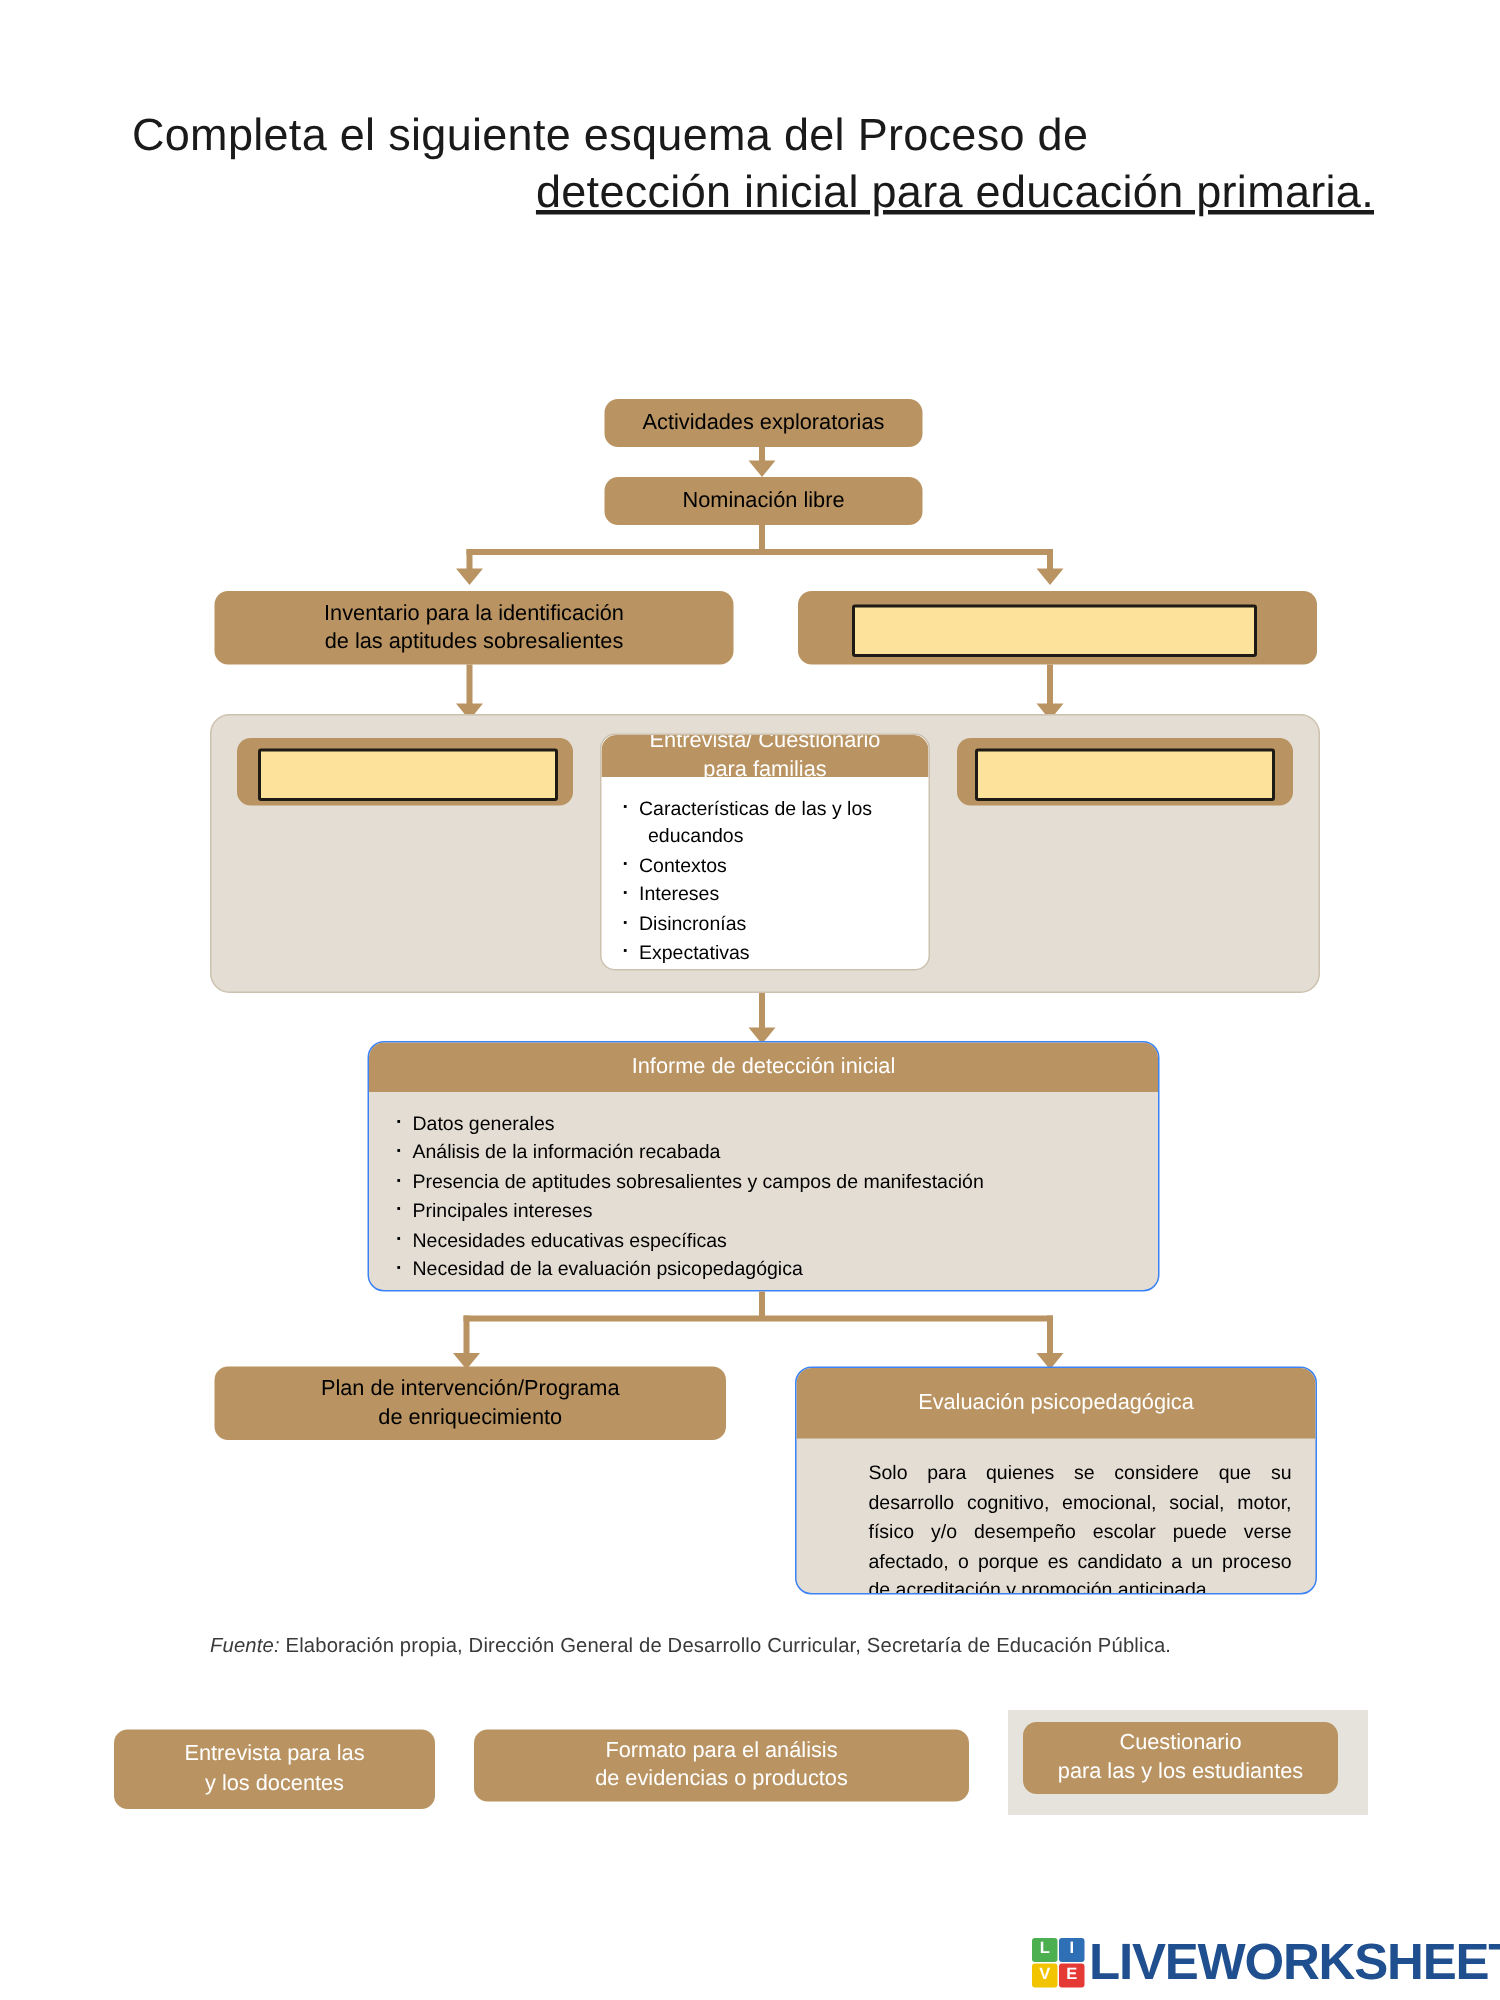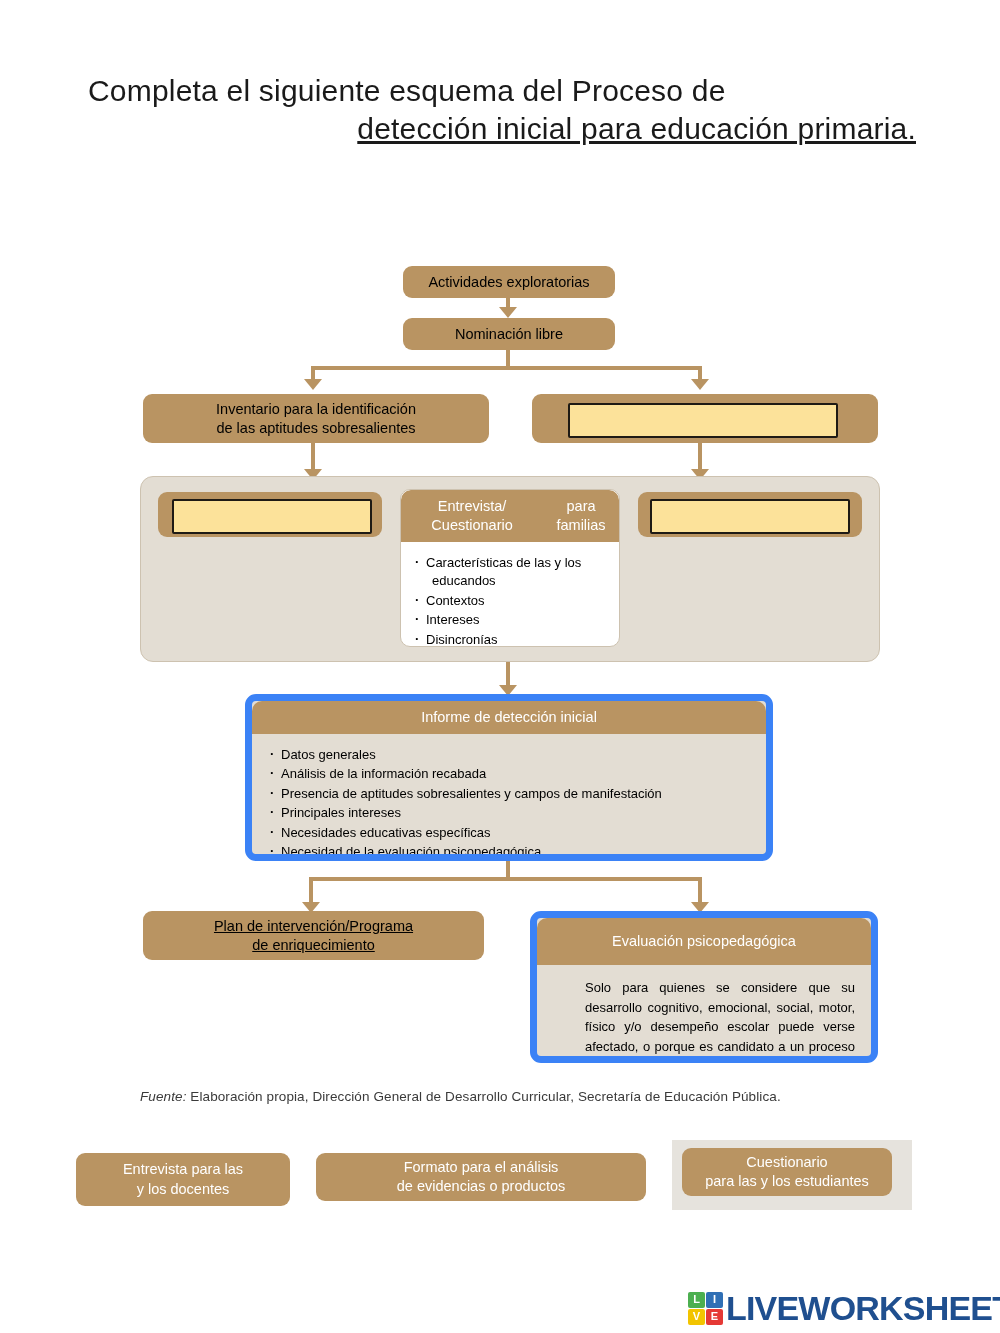--- a/index.html
+++ b/index.html
@@ -50,21 +50,21 @@
     justify-content: center;
     text-align: center;
     font-size: 14.5px;
     line-height: 1.3;
     padding: 4px 10px;
   }
 
   
   .card {
     background: #e3ddd3;
-    border: 7px solid #3b82f6;
+    border: 1px solid #3b82f6;
     border-radius: 11px;
     overflow: hidden;
   }
   .card-head {
     background: #b99462;
     color: #fff;
     font-size: 14.5px;
     line-height: 1.3;
     text-align: center;
     display: flex;
@@ -238,21 +238,21 @@
 
   <div class="pill" style="left:158px; top:492px; width:224px; height:45px; padding:0;">
     <div class="blank" style="position:absolute; left:14px; top:7px; width:196px; height:31px;"></div>
   </div>
 
   <div class="pill" style="left:638px; top:492px; width:224px; height:45px; padding:0;">
     <div class="blank" style="position:absolute; left:12px; top:7px; width:196px; height:31px;"></div>
   </div>
 
   <div class="subcard" style="left:400px; top:489px; width:220px; height:158px;">
-    <div class="card-head" style="height:52px; flex-direction:row;">
+    <div class="card-head" style="height:28px; flex-direction:column;">
       <span>Entrevista/ Cuestionario</span>
       <span>para familias</span>
     </div>
     <div class="card-body" style="padding:12px 10px 8px 14px;">
       <ul>
         <li>
           <span>Características de las y los</span>
           <span class="sub">educandos</span>
         </li>
         <li><span>Contextos</span></li>
@@ -282,21 +282,21 @@
     </div>
   </div>
 
   <div class="vline" style="left:506px; top:861px; width:4px; height:18px;"></div>
   <div class="hline" style="left:309px; top:877px; width:393px; height:4px;"></div>
   <div class="vline" style="left:309px; top:877px; width:4px; height:26px;"></div>
   <div class="arrow" style="left:302px; top:902px;"></div>
   <div class="vline" style="left:698px; top:877px; width:4px; height:26px;"></div>
   <div class="arrow" style="left:691px; top:902px;"></div>
 
-  <div class="pill" style="left:143px; top:911px; width:341px; height:49px; flex-direction:column;text-decoration:underline;">
+  <div class="pill" style="left:143px; top:911px; width:341px; height:49px; flex-direction:column;">
     <span>Plan de intervención/Programa</span>
     <span>de enriquecimiento</span>
   </div>
 
   <div class="card" style="left:530px; top:911px; width:348px; height:152px;">
     <div class="card-head" style="height:47px;">
       <span>Evaluación psicopedagógica</span>
     </div>
     <div class="card-body just" style="padding:13px 16px 10px 16px; line-height:1.5;">
       <span>Solo para quienes se considere que su desarrollo cognitivo, emocional, social, motor, físico y/o desempeño escolar puede verse afectado, o porque es candidato a un proceso de acreditación y promoción anticipada</span>

